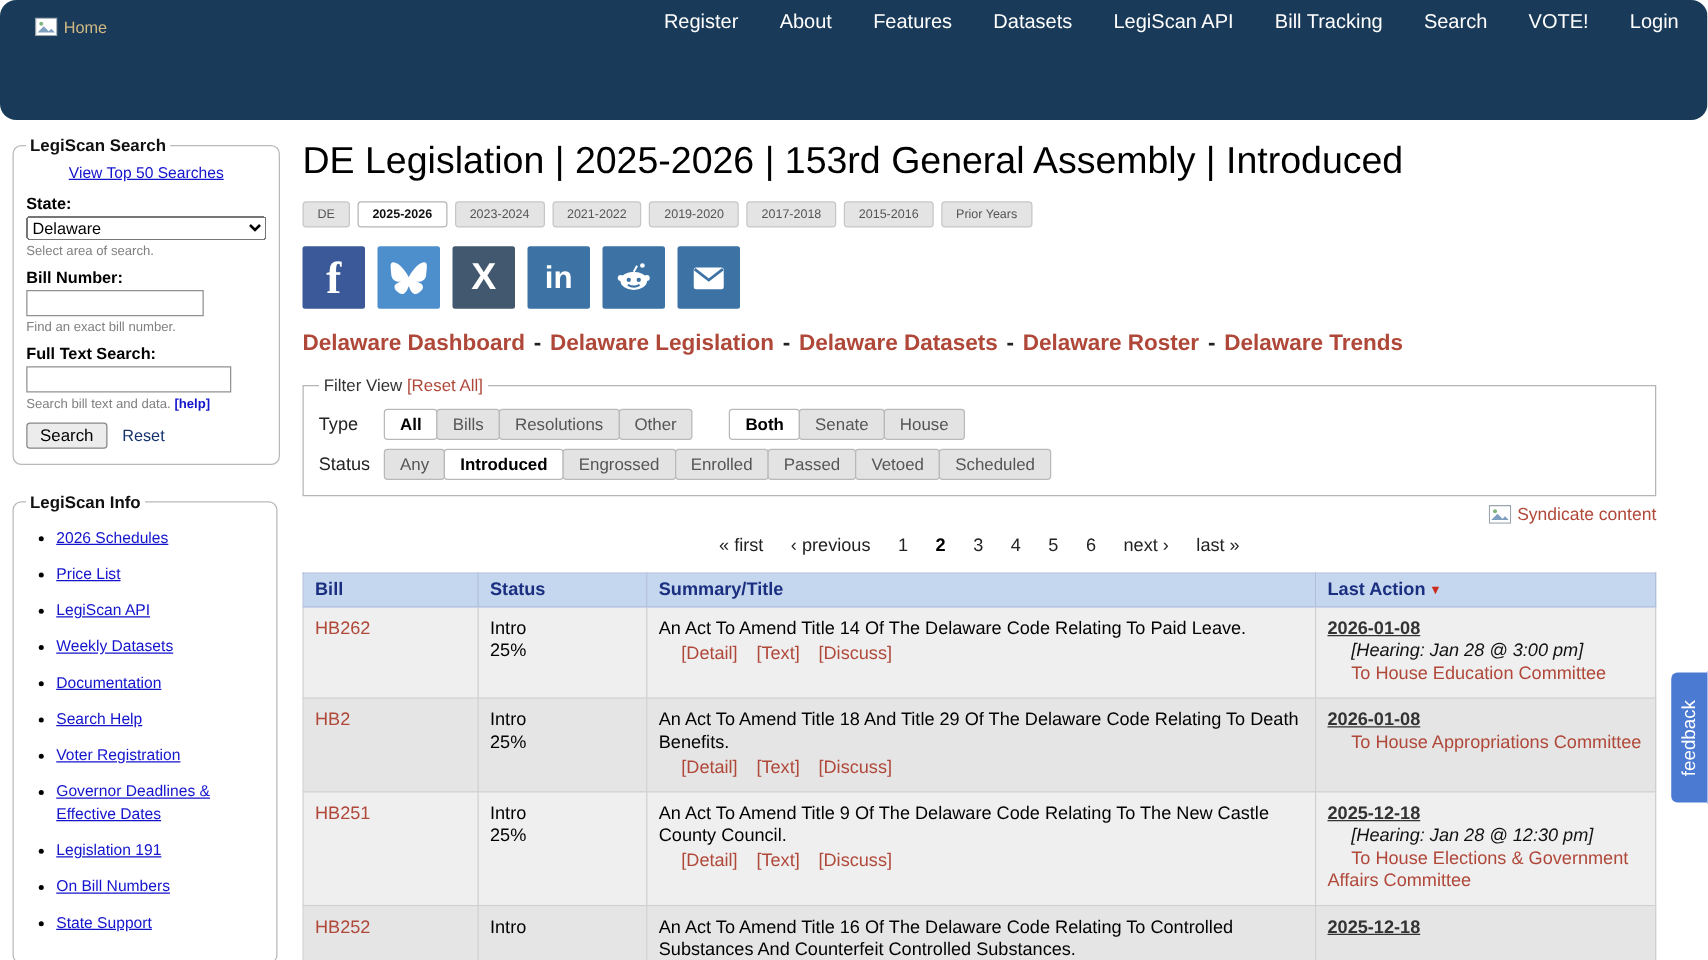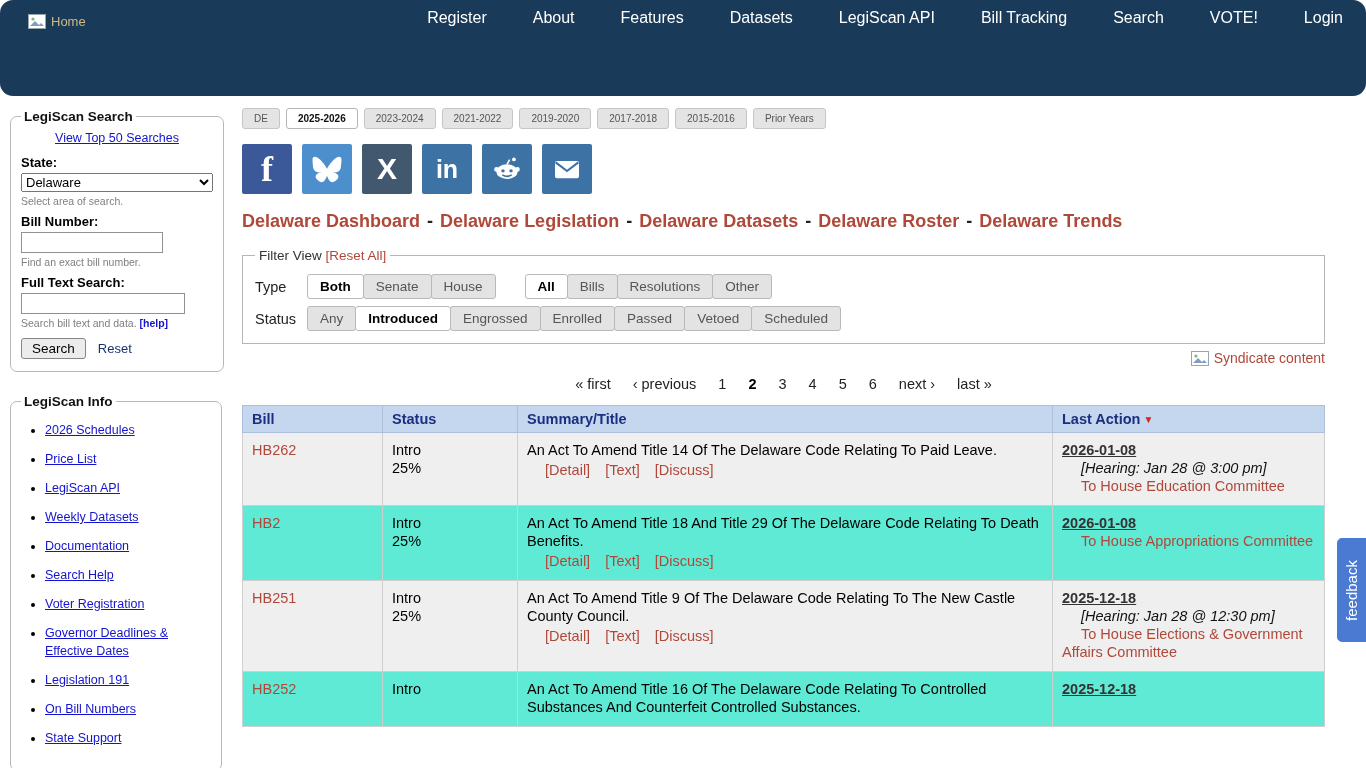--- a/index.html
+++ b/index.html
@@ -4,21 +4,21 @@
 <style>
   * { margin:0; padding:0; box-sizing:border-box; }
   html,body { width:1366px; height:768px; overflow:hidden; background:#fff;
               font-family:"Liberation Sans", sans-serif; }
   a { cursor:pointer; }
 
   
   .header { position:relative; height:96px; background:#193a58;border-radius:13px; }
   .home-link { position:absolute; top:14px; left:28px; display:flex; align-items:center; gap:5px;
                color:#d2ba84; font-size:13px; text-decoration:none; }
-  .top-nav { position:absolute; top:0; right:23px; display:flex; gap:46px; padding-top:9px; }
+  .top-nav { position:absolute; top:0; right:23px; display:flex; gap:33px; padding-top:9px; }
   .top-nav a { color:#ffffff; font-size:16px; text-decoration:none; white-space:nowrap; }
 
   
   .content { display:flex; align-items:flex-start; padding-left:10px; }
   .sidebar { width:212px; flex-shrink:0; padding-top:13px; }
   .main { flex:1; padding:12px 41px 0 20px; min-width:0; }
 
   
   fieldset.sbox { border:1px solid #b9b9b9; border-radius:7px; padding:4px 10px 12px;
                   margin-bottom:22px; background:#fff; }
@@ -79,21 +79,21 @@
                 font-size:14.5px; margin:10px 0 13px; }
   .pagination a { color:#222; text-decoration:none; }
   .pagination .current { font-weight:bold; color:#000; }
 
   
   table.bills { width:100%; border-collapse:collapse; font-size:14.5px; border:1px solid #9a9a9a; }
   table.bills th { background:#c5d7ee; color:#1b2f80; text-align:left; font-weight:bold;
                    padding:5px 9px; border:1px solid #aebedb; font-size:14.5px; }
   table.bills td { padding:8px 9px 10px; vertical-align:top; border:1px solid #cfcfcf; line-height:18px; }
   tr.odd td { background:#efefef; }
-  tr.even td { background:#5eead4; }
+  tr.even td { background:#e5e5e5; }
   .sort-arrow { color:#cc2a1e; font-size:10px; margin-left:3px; vertical-align:1px; }
   .bill-link { color:#b0483a; text-decoration:none; }
   .summary-text { color:#000; }
   .row-links { margin:2px 0 0 18px; }
   .row-links a { color:#b0483a; text-decoration:none; margin-right:15px; }
   .la-date { font-weight:bold; color:#333; text-decoration:underline; display:inline-block; }
   .la-hearing { font-style:italic; color:#111; display:block; text-indent:19px; }
   .la-action { color:#b0483a; display:block; text-indent:19px; text-decoration:none; }
 
   
@@ -166,20 +166,21 @@
         <li><a>Voter Registration</a></li>
         <li><a>Governor Deadlines &amp; Effective Dates</a></li>
         <li><a>Legislation 191</a></li>
         <li><a>On Bill Numbers</a></li>
         <li><a>State Support</a></li>
       </ul>
     </fieldset>
   </div>
 
   <div class="main">
+    <h1 class="page-title">DE Legislation | 2025-2026 | 153rd General Assembly | Introduced</h1>
 
     <div class="session-tabs">
       <a class="tab">DE</a>
       <a class="tab active">2025-2026</a>
       <a class="tab">2023-2024</a>
       <a class="tab">2021-2022</a>
       <a class="tab">2019-2020</a>
       <a class="tab">2017-2018</a>
       <a class="tab">2015-2016</a>
       <a class="tab">Prior Years</a>
@@ -221,29 +222,29 @@
     </div>
 
     <fieldset class="filter">
       <legend>
         <span>Filter View</span>
         <a>[Reset All]</a>
       </legend>
       <div class="frow">
         <div class="flabel">Type</div>
         <div class="fgroup">
-          <a class="fbtn active">Both</a>
-          <a class="fbtn">Senate</a>
-          <a class="fbtn">House</a>
-        </div>
-        <div class="fgroup">
           <a class="fbtn active">All</a>
           <a class="fbtn">Bills</a>
           <a class="fbtn">Resolutions</a>
           <a class="fbtn">Other</a>
+        </div>
+        <div class="fgroup">
+          <a class="fbtn active">Both</a>
+          <a class="fbtn">Senate</a>
+          <a class="fbtn">House</a>
         </div>
       </div>
       <div class="frow">
         <div class="flabel">Status</div>
         <div class="fgroup">
           <a class="fbtn">Any</a>
           <a class="fbtn active">Introduced</a>
           <a class="fbtn">Engrossed</a>
           <a class="fbtn">Enrolled</a>
           <a class="fbtn">Passed</a>

